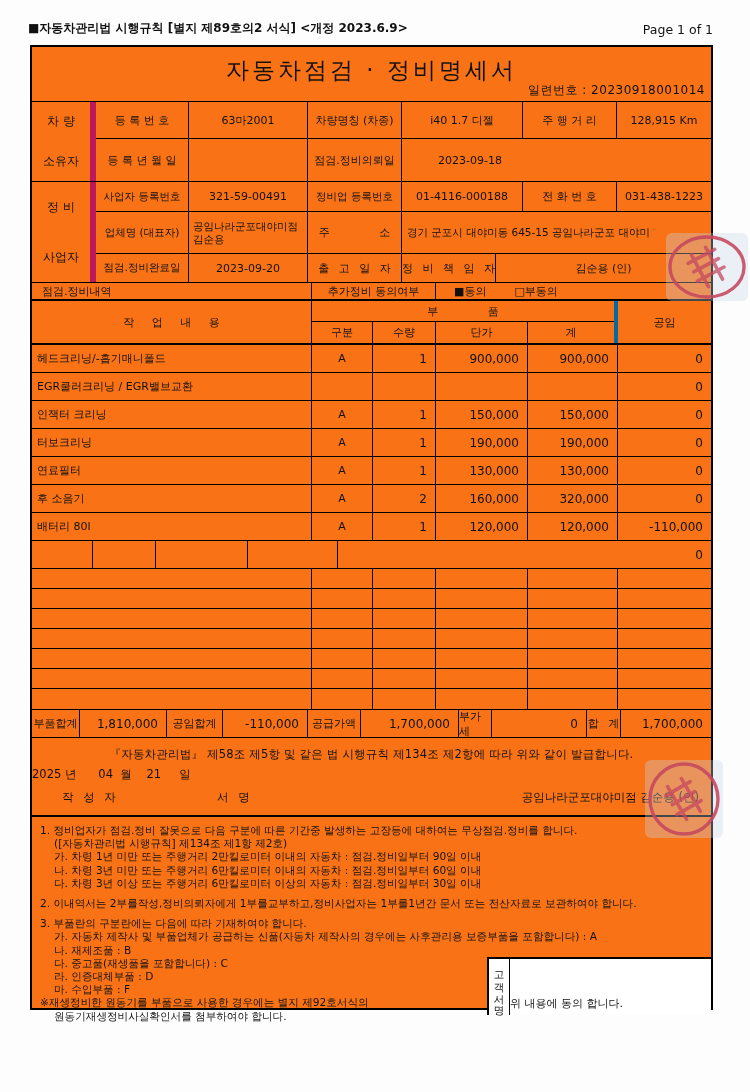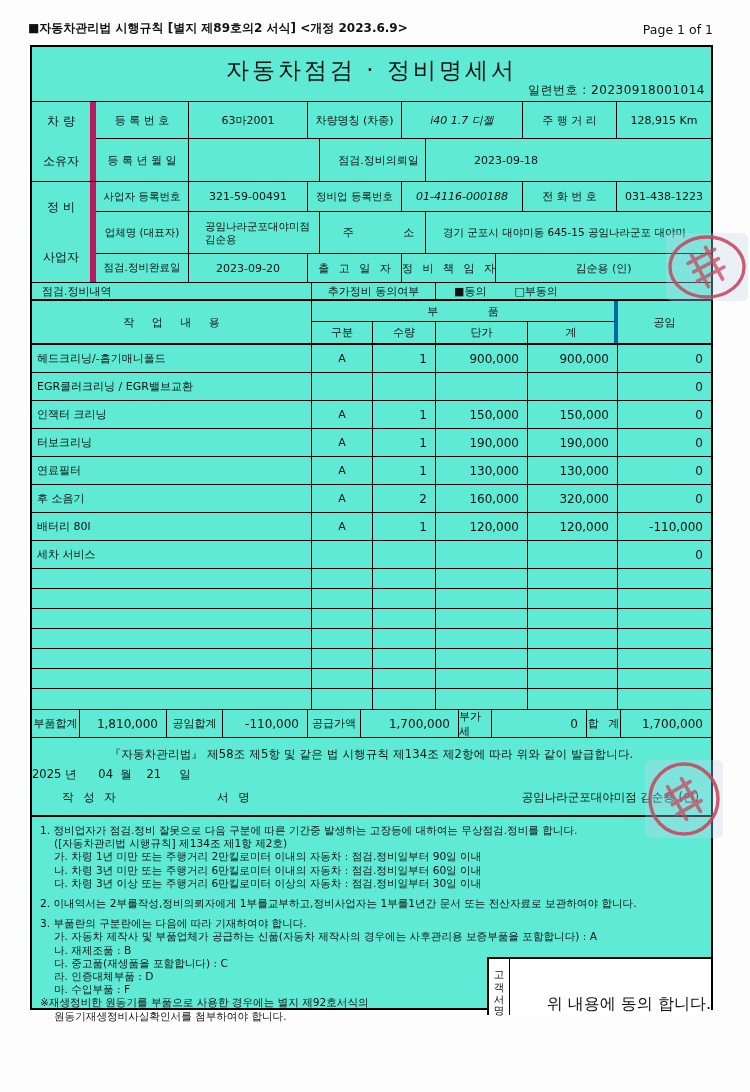--- a/index.html
+++ b/index.html
@@ -9,21 +9,21 @@
     margin:0 auto; overflow:hidden; font-size:11px;
   }
   .meta-row {
     position:absolute; left:28px; top:20px; width:685px;
     display:flex; justify-content:space-between; align-items:flex-end;
     font-size:12px; font-weight:bold;
   }
   .meta-row .pageno { font-weight:normal; font-size:12.5px; }
   .outer-box {
     position:absolute; left:30px; top:45px; width:683px; height:965px;
-    border:2px solid #000; background:#5eead4;
+    border:2px solid #000; background:#f97316;
   }
   
   .title-block { height:55px; border-bottom:1px solid #000; position:relative; }
   .doc-title {
     text-align:center; font-size:23px; letter-spacing:3px; font-weight:500;
     padding-top:8px;
   }
   .serial-line {
     position:absolute; right:6px; bottom:2px; font-size:12px; letter-spacing:.5px;
   }
@@ -36,22 +36,22 @@
   .num { justify-content:flex-end; padding-right:8px; font-size:12px; }
   
   .section { display:flex; border-bottom:1px solid #000; }
   .side-label {
     width:64px; border-right:6px solid #be185d; display:flex; flex-direction:column;
     justify-content:space-around; align-items:center; font-size:12px;
   }
   .section-rows { flex:1; display:flex; flex-direction:column; }
   .section-rows .row:last-child { border-bottom:none; }
   .c-l1 { width:93px; } .c-v1 { width:119px; } .c-l2 { width:94px; }
-  .c-v2 { width:121px;font-style:italic; } .c-l3 { width:94px; } .c-v3 { flex:1; }
-  .r37 { height:37px; } .r42 { height:42px;gap:12px; } .r30 { height:30px; } .r28 { height:28px; }
+  .c-v2 { width:121px; } .c-l3 { width:94px; } .c-v3 { flex:1; }
+  .r37 { height:37px; } .r42 { height:42px; } .r30 { height:30px; } .r28 { height:28px; }
   .wide-val { flex:1; justify-content:flex-start; padding-left:36px; }
   .addr { font-size:10.5px; line-height:13px; align-items:center; padding-left:5px;
           display:flex; flex-wrap:wrap; }
   .wrapcell { display:flex; align-items:center; padding-left:4px; font-size:10.5px; line-height:13px; }
   
   .detail-row { height:18px; font-size:11px; border-bottom:2px solid #000; }
   .detail-row .cell { align-items:center; }
   .d1 { width:280px; padding-left:10px; } .d2 { width:124px; justify-content:center; }
   .d3 { flex:1; justify-content:flex-start; padding-left:18px; gap:28px; }
   
@@ -88,22 +88,22 @@
   
   .notes-box { border-top:2px solid #000; height:200px; position:relative;
                padding:7px 6px 0 8px; font-size:10.6px; line-height:13.2px; }
   .notes-box .indent1 { padding-left:14px; }
   .notes-box .gap { height:7px; }
   .sig-box { position:absolute; right:0; bottom:0; width:224px; height:58px;
              border-left:2px solid #000; border-top:2px solid #000; display:flex; background:#fff; }
   .sig-label { width:21px; border-right:1px solid #000; display:flex; align-items:center;
                justify-content:center; writing-mode:vertical-rl; text-orientation:upright;
                font-size:10.5px; letter-spacing:1px; }
-  .sig-area { flex:1; display:flex; align-items:flex-end; justify-content:flex-end;
-              padding-bottom:5px; font-size:16px; }
+  .sig-area { flex:1; display:flex; align-items:flex-end; justify-content:flex-start;
+              padding-bottom:5px; font-size:11px; }
   
   .stamp { position:absolute; border-radius:6px; background:rgba(202,216,238,.38); }
   .stamp svg { display:block; }
   #stamp1 { left:666px; top:233px; }
   #stamp2 { left:645px; top:760px; }
   
   .pre { white-space:pre; }
   .wsp-sm { word-spacing:6px; }
   .wsp-md { word-spacing:14px; }
   .wsp-lg { word-spacing:46px; }
@@ -252,21 +252,20 @@
     </div>
     <div class="work-row">
       <div class="cell w-name">배터리 80l</div>
       <div class="cell w-type">A</div>
       <div class="cell num w-qty">1</div>
       <div class="cell num w-unit">120,000</div>
       <div class="cell num w-tot">120,000</div>
       <div class="cell num w-lab">-110,000</div>
     </div>
     <div class="work-row">
-      <div class="cell w-name">세차 서비스</div>
       <div class="cell w-type"></div>
       <div class="cell num w-qty"></div>
       <div class="cell num w-unit"></div>
       <div class="cell num w-tot"></div>
       <div class="cell num w-lab">0</div>
     </div>
 
     <div class="work-row empty">
         <div class="cell w-name"></div>
         <div class="cell w-type"></div>

